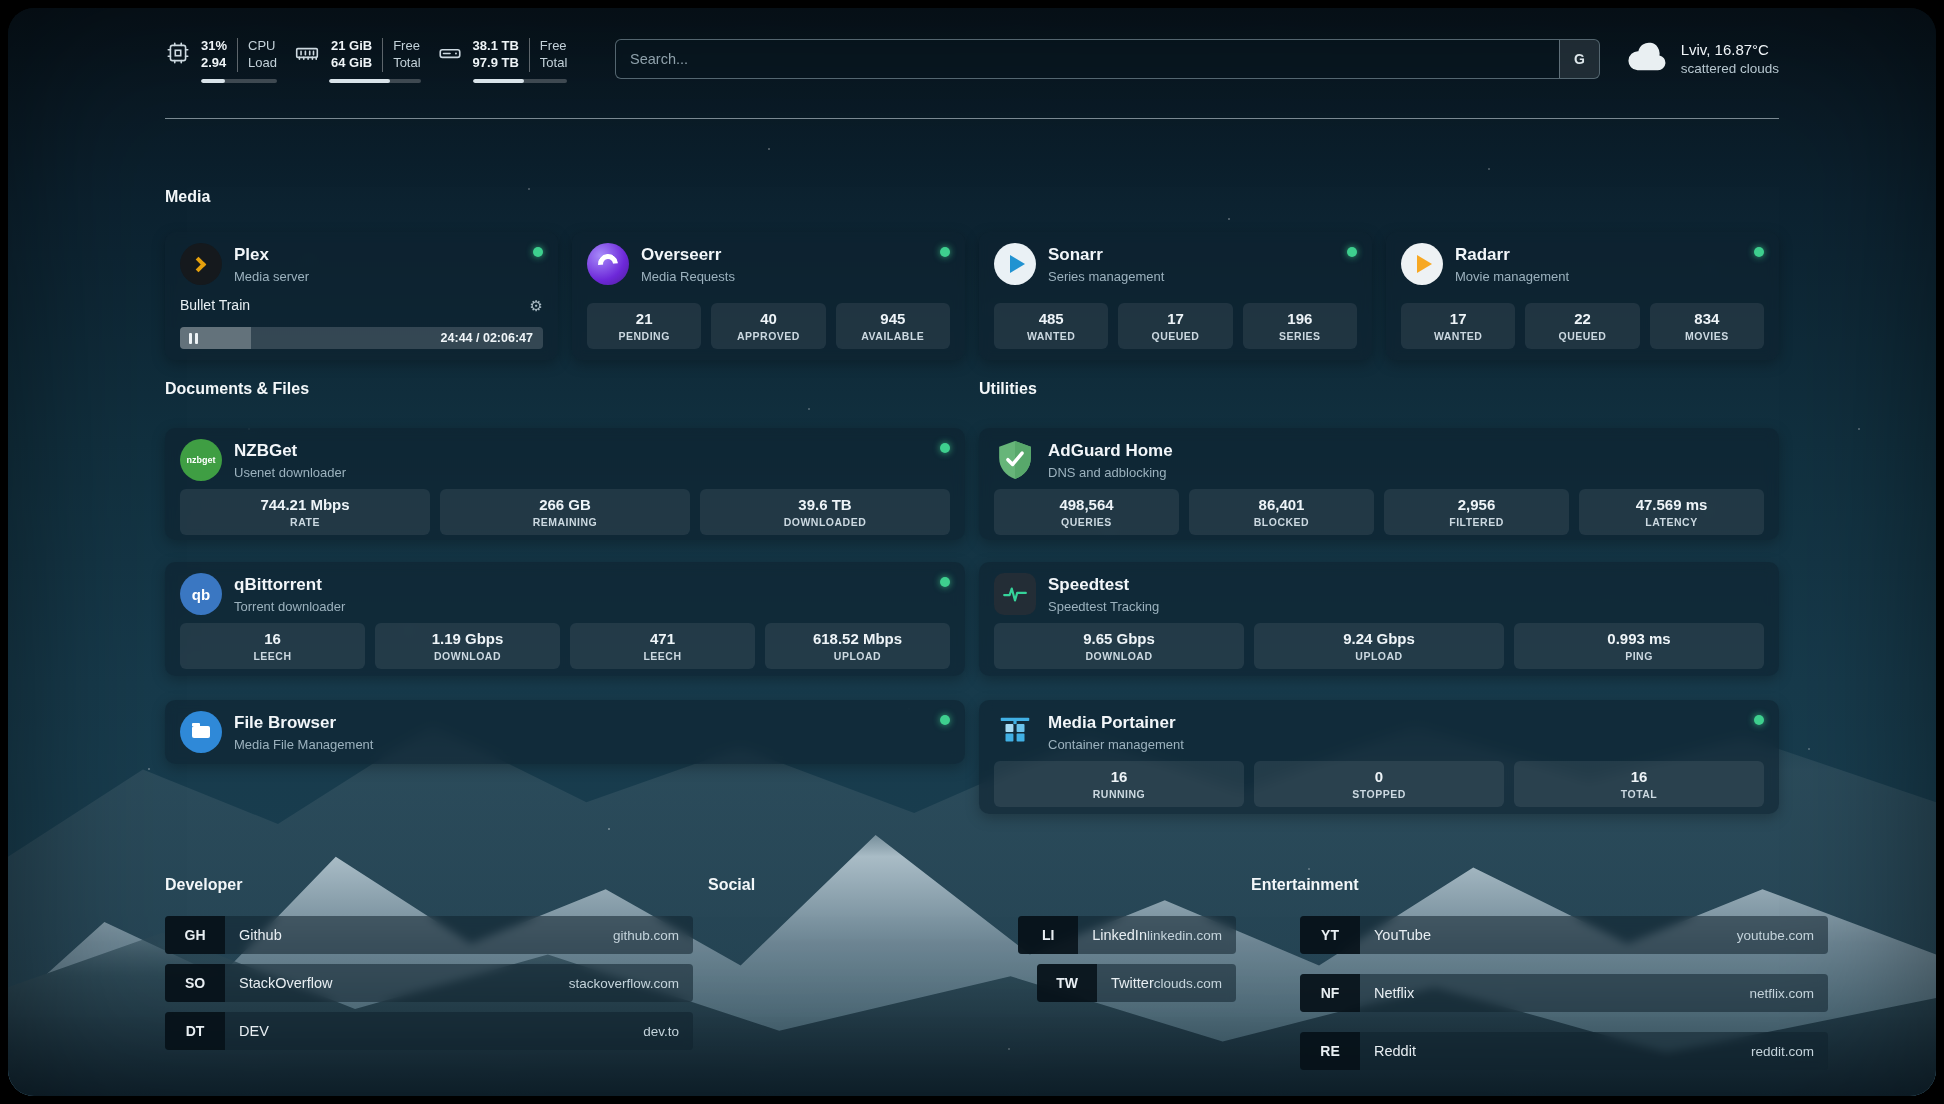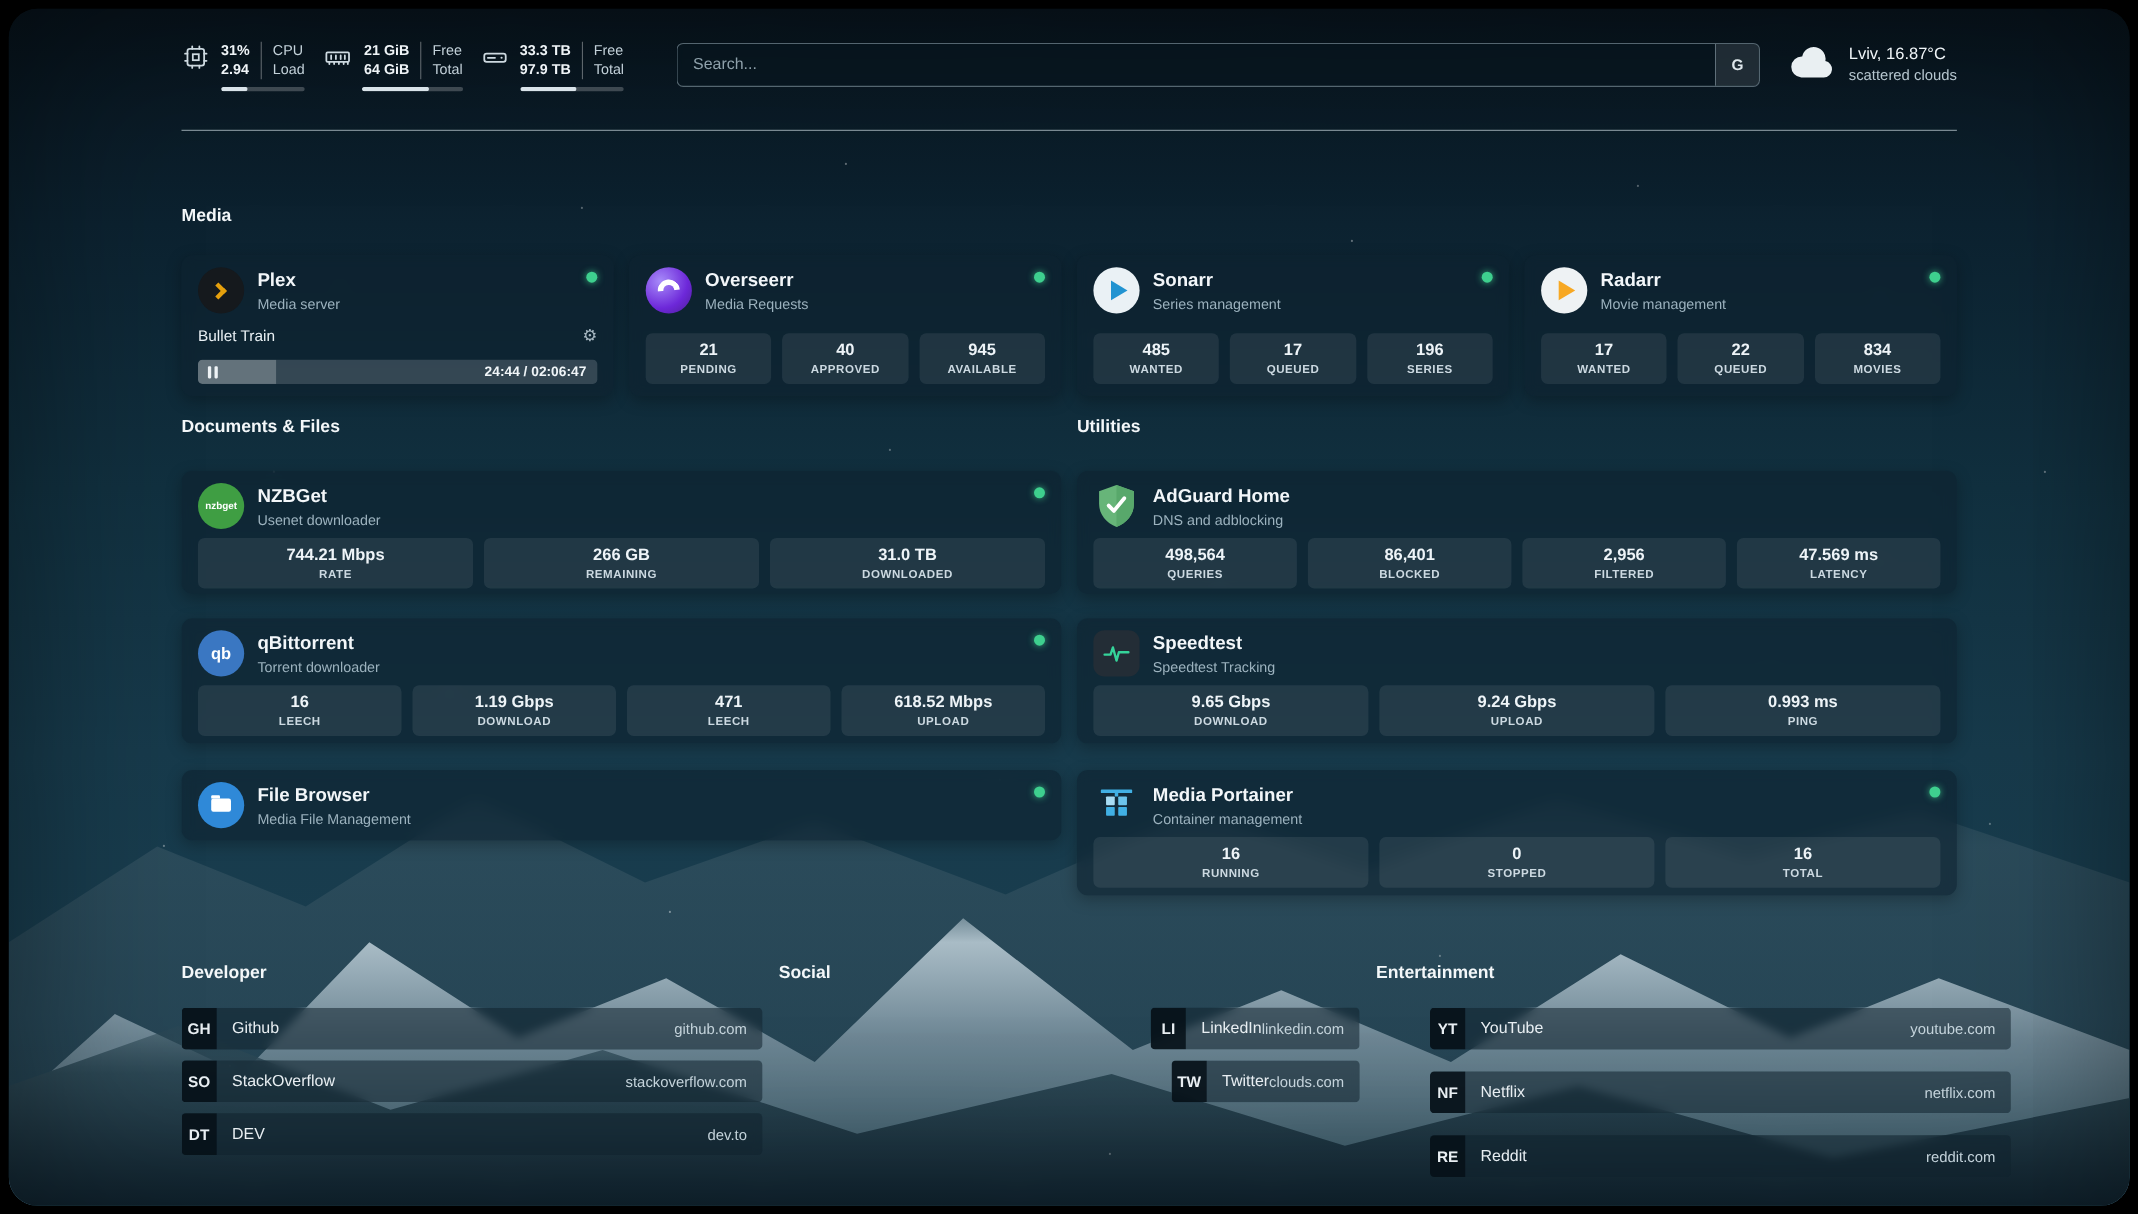--- a/index.html
+++ b/index.html
@@ -158,21 +158,21 @@
 
   
   .bm-col { position:absolute; top:908px; width:528px; display:flex; flex-direction:column; gap:10px; }
   .bm-dev { left:157px; } .bm-social { left:700px;align-items:flex-end; } .bm-ent { left:1292px;gap:20px; }
   .bm-row {
     height:38px; display:flex; align-items:center;
     background:rgba(16,34,45,.55); border-radius:4px; overflow:hidden;
     backdrop-filter: blur(4px); cursor:pointer;
   }
   .bm-abbr {
-    width:32px; height:100%; background:rgba(6,16,24,.85); color:#e8eef2;
+    width:60px; height:100%; background:rgba(6,16,24,.85); color:#e8eef2;
     display:flex; align-items:center; justify-content:center; font-weight:600; font-size:14px; flex-shrink:0;
   }
   .bm-name { margin-left:14px; font-size:14.5px; color:#e8eef2; }
   .bm-url { margin-left:auto; margin-right:14px; font-size:13.5px; color:#c4d3db; }
 </style>
 </head>
 <body>
 
 <div class="frame">
   <div class="screen">
@@ -241,21 +241,21 @@
             <div class="sysrow">
               <span>
                 <svg width="26" height="26" viewBox="0 0 24 24" fill="none" stroke="currentColor" stroke-width="1.5" stroke-linecap="round">
                   <rect x="3" y="9" width="18" height="7" rx="2"></rect>
                   <circle cx="17.5" cy="12.5" r="0.9" fill="currentColor" stroke="none"></circle>
                   <path d="M6 12.5h6"></path>
                 </svg>
               </span>
               <div class="syscols">
                 <div class="syscol vals">
-                  <span>33.3 TB</span>
+                  <span>38.1 TB</span>
                   <span>97.9 TB</span>
                 </div>
                 <div class="syscol labs">
                   <span>Free</span>
                   <span>Total</span>
                 </div>
               </div>
             </div>
             <div class="sysbar">
                 <div class="sysbar-fill" style="width: 54%;"></div>
@@ -409,21 +409,21 @@
         <div class="stats">
           <div class="stat">
             <div class="stat-value">744.21 Mbps</div>
             <div class="stat-label">RATE</div>
           </div>
           <div class="stat">
             <div class="stat-value">266 GB</div>
             <div class="stat-label">REMAINING</div>
           </div>
           <div class="stat">
-            <div class="stat-value">31.0 TB</div>
+            <div class="stat-value">39.6 TB</div>
             <div class="stat-label">DOWNLOADED</div>
           </div>
         </div>
       </div>
 
       <div class="card abs-card card-qbit">
         <div class="card-head">
           <span class="app-icon qbit-icon">
               <span>qb</span>
             </span>

